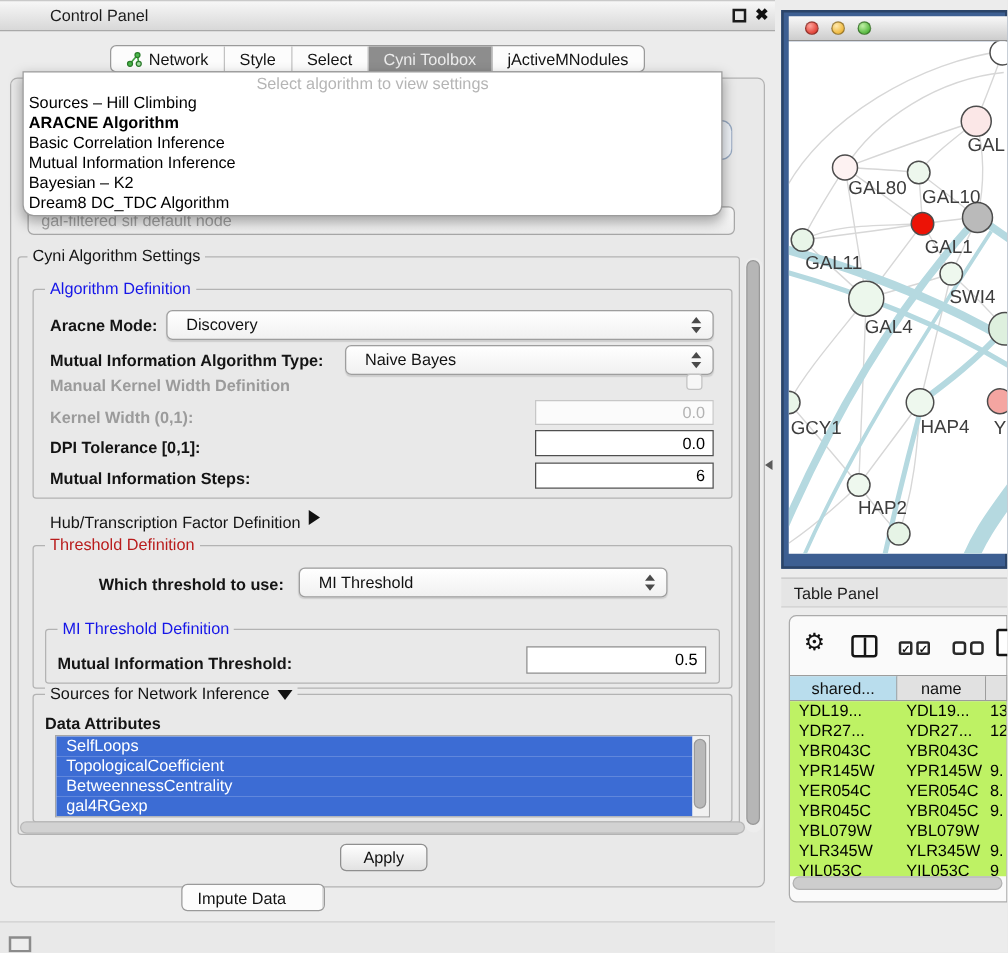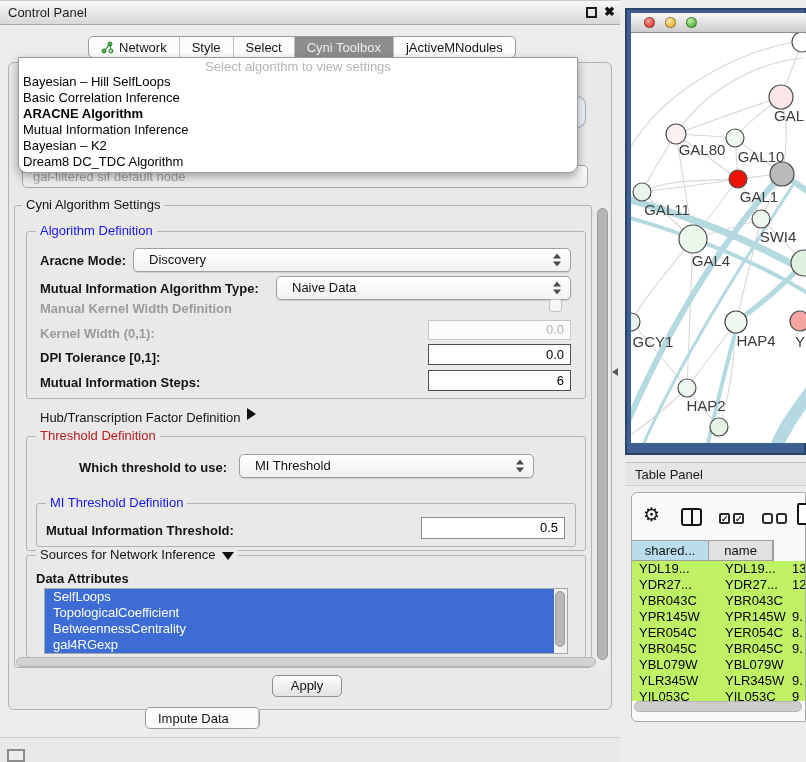--- a/index.html
+++ b/index.html
@@ -5,21 +5,21 @@
   * { margin:0; padding:0; box-sizing:border-box; }
   html,body { width:806px; height:762px; }
   body { font-family:"Liberation Sans", sans-serif; background:#ececec; }
   .screen { position:relative; width:806px; height:762px; background:#ececec; overflow:hidden; }
   .abs { position:absolute; }
   .sect { display:contents; }
 
   
   .cp-titlebar { left:0; top:8; width:620px; height:25px;
     background:linear-gradient(#f7f7f7,#d8d8d8); border-top:1px solid #c9c9c9;
-    border-bottom:1px solid #a9a9a9; display:flex; align-items:center; font-size:13px; color:#1c1c1c; }
+    border-bottom:1px solid #a9a9a9; display:flex; align-items:center; font-size:13px; color:#1c1c1c;padding-left:32px; }
   .cp-title { padding-left:8px; }
   .float-btn { position:absolute; right:23px; top:6px; width:11px; height:11px; border:2px solid #1b1b1b; background:transparent; }
   .close-btn { position:absolute; right:5px; top:3px; font-size:13px; font-weight:bold; color:#111; }
 
   .tabgroup { display:flex; border:1px solid #9a9a9a; border-radius:5px; background:#fcfcfc;
     overflow:hidden; height:22px; line-height:21px; font-size:13px; color:#141414; }
   .tab { padding:0 12px; border-right:1px solid #c2c2c2; display:flex; align-items:center; gap:5px; white-space:nowrap; }
   .tab:last-child { border-right:none; }
   .tab.sel { background:#8d8d8d; color:#ececec; }
 
@@ -115,21 +115,21 @@
   .tp-body { left:631px; top:492px; width:175px; height:230px; background:#fafafa;
     border:1px solid #ababab; border-radius:6px 0 0 6px; }
   .gear { left:643px; top:504px; font-size:19px; color:#111; line-height:22px; }
   .cols-icon { left:681px; top:508px; width:21px; height:18px; border:2px solid #151515; border-radius:3px; }
   .cols-icon:after { content:""; position:absolute; left:50%; top:0; width:2px; height:100%; background:#151515; transform:translateX(-50%); }
   .cb-pair { display:flex; gap:3px; }
   .cb { width:11px; height:11px; border:2px solid #2a2a2a; border-radius:2px; font-size:9px; font-weight:bold;
     line-height:8px; text-align:center; color:#111; background:#fff; }
   .cb.empty { border-radius:3px; }
   .doc-icon { left:797px; top:503px; width:16px; height:22px; border:2px solid #151515; border-radius:2px; background:#fff; }
-  .thead { left:632px; top:540px; width:142px; height:21px; display:flex; font-size:13px; color:#111;
+  .thead { left:632px; top:540px; width:174px; height:21px; display:flex; font-size:13px; color:#111;
     border-top:1px solid #9d9d9d; border-bottom:1px solid #9d9d9d; }
   .th { background:#e1e1e1; border-right:1px solid #9d9d9d; text-align:center; line-height:19px; overflow:hidden; white-space:nowrap; }
   .th.sel { background:#b9dded; }
   .th.c1 { width:86px; } .th.c2 { width:71px; } .th.c3 { flex:1; }
   .trows { left:632px; top:561px; width:173px; height:140px; overflow:hidden; background:#bef264; }
   .trow { display:flex; height:16px; line-height:16px; font-size:13px; color:#000; }
   .tc { overflow:hidden; white-space:nowrap; }
   .tc.c1 { width:86px; padding-left:7px; } .tc.c2 { width:71px; padding-left:7px; } .tc.c3 { flex:1; padding-left:3px; }
   .tp-hscroll { left:634px; top:701px; width:168px; height:11px; background:#cdcdcd;
     border:1px solid #b2b2b2; border-radius:6px; }
@@ -176,23 +176,23 @@
 
     
     <div class="abs net-combo">
       <span>gal-filtered sif default node</span>
     </div>
     <div class="abs combo-frag"></div>
 
     
     <div class="abs algo-dd">
       <div class="dd-ph">Select algorithm to view settings</div>
-      <div class="dd-item">Bayesian – Hill SelfLoops</div>
+      <div class="dd-item">Sources – Hill Climbing</div>
+      <div class="dd-item bold">ARACNE Algorithm</div>
       <div class="dd-item">Basic Correlation Inference</div>
-      <div class="dd-item bold">ARACNE Algorithm</div>
       <div class="dd-item">Mutual Information Inference</div>
       <div class="dd-item">Bayesian – K2</div>
       <div class="dd-item">Dream8 DC_TDC Algorithm</div>
     </div>
 
     
     <div class="abs grp" style="left:14px;top:205px;width:578px;height:463px;"></div>
     <div class="grp-label black" style="left:22px;top:198px;">Cyni Algorithm Settings</div>
     <div class="abs vscroll">
         <div class="vthumb"></div>
@@ -203,21 +203,21 @@
     <div class="grp-label blue" style="left:36px;top:224px;">Algorithm Definition</div>
 
     <div class="lbl b" style="left:40px;top:253px;">Aracne Mode:</div>
     <div class="combo" style="left:133px;top:248px;width:438px;">
       <span class="combo-text">Discovery</span>
       <span class="spin"></span>
     </div>
 
     <div class="lbl b" style="left:40px;top:281px;">Mutual Information Algorithm Type:</div>
     <div class="combo" style="left:276px;top:276px;width:295px;">
-      <span class="combo-text">Naive Data</span>
+      <span class="combo-text">Naive Bayes</span>
       <span class="spin"></span>
     </div>
 
     <div class="lbl dis" style="left:40px;top:301px;">Manual Kernel Width Definition</div>
     <div class="checkbox" style="left:549px;top:299px;"></div>
 
     <div class="lbl dis" style="left:40px;top:326px;">Kernel Width (0,1):</div>
     <div class="field dis" style="left:428px;top:320px;width:143px;height:20px;line-height:18px;">0.0</div>
 
     <div class="lbl b" style="left:40px;top:350px;">DPI Tolerance [0,1]:</div>

